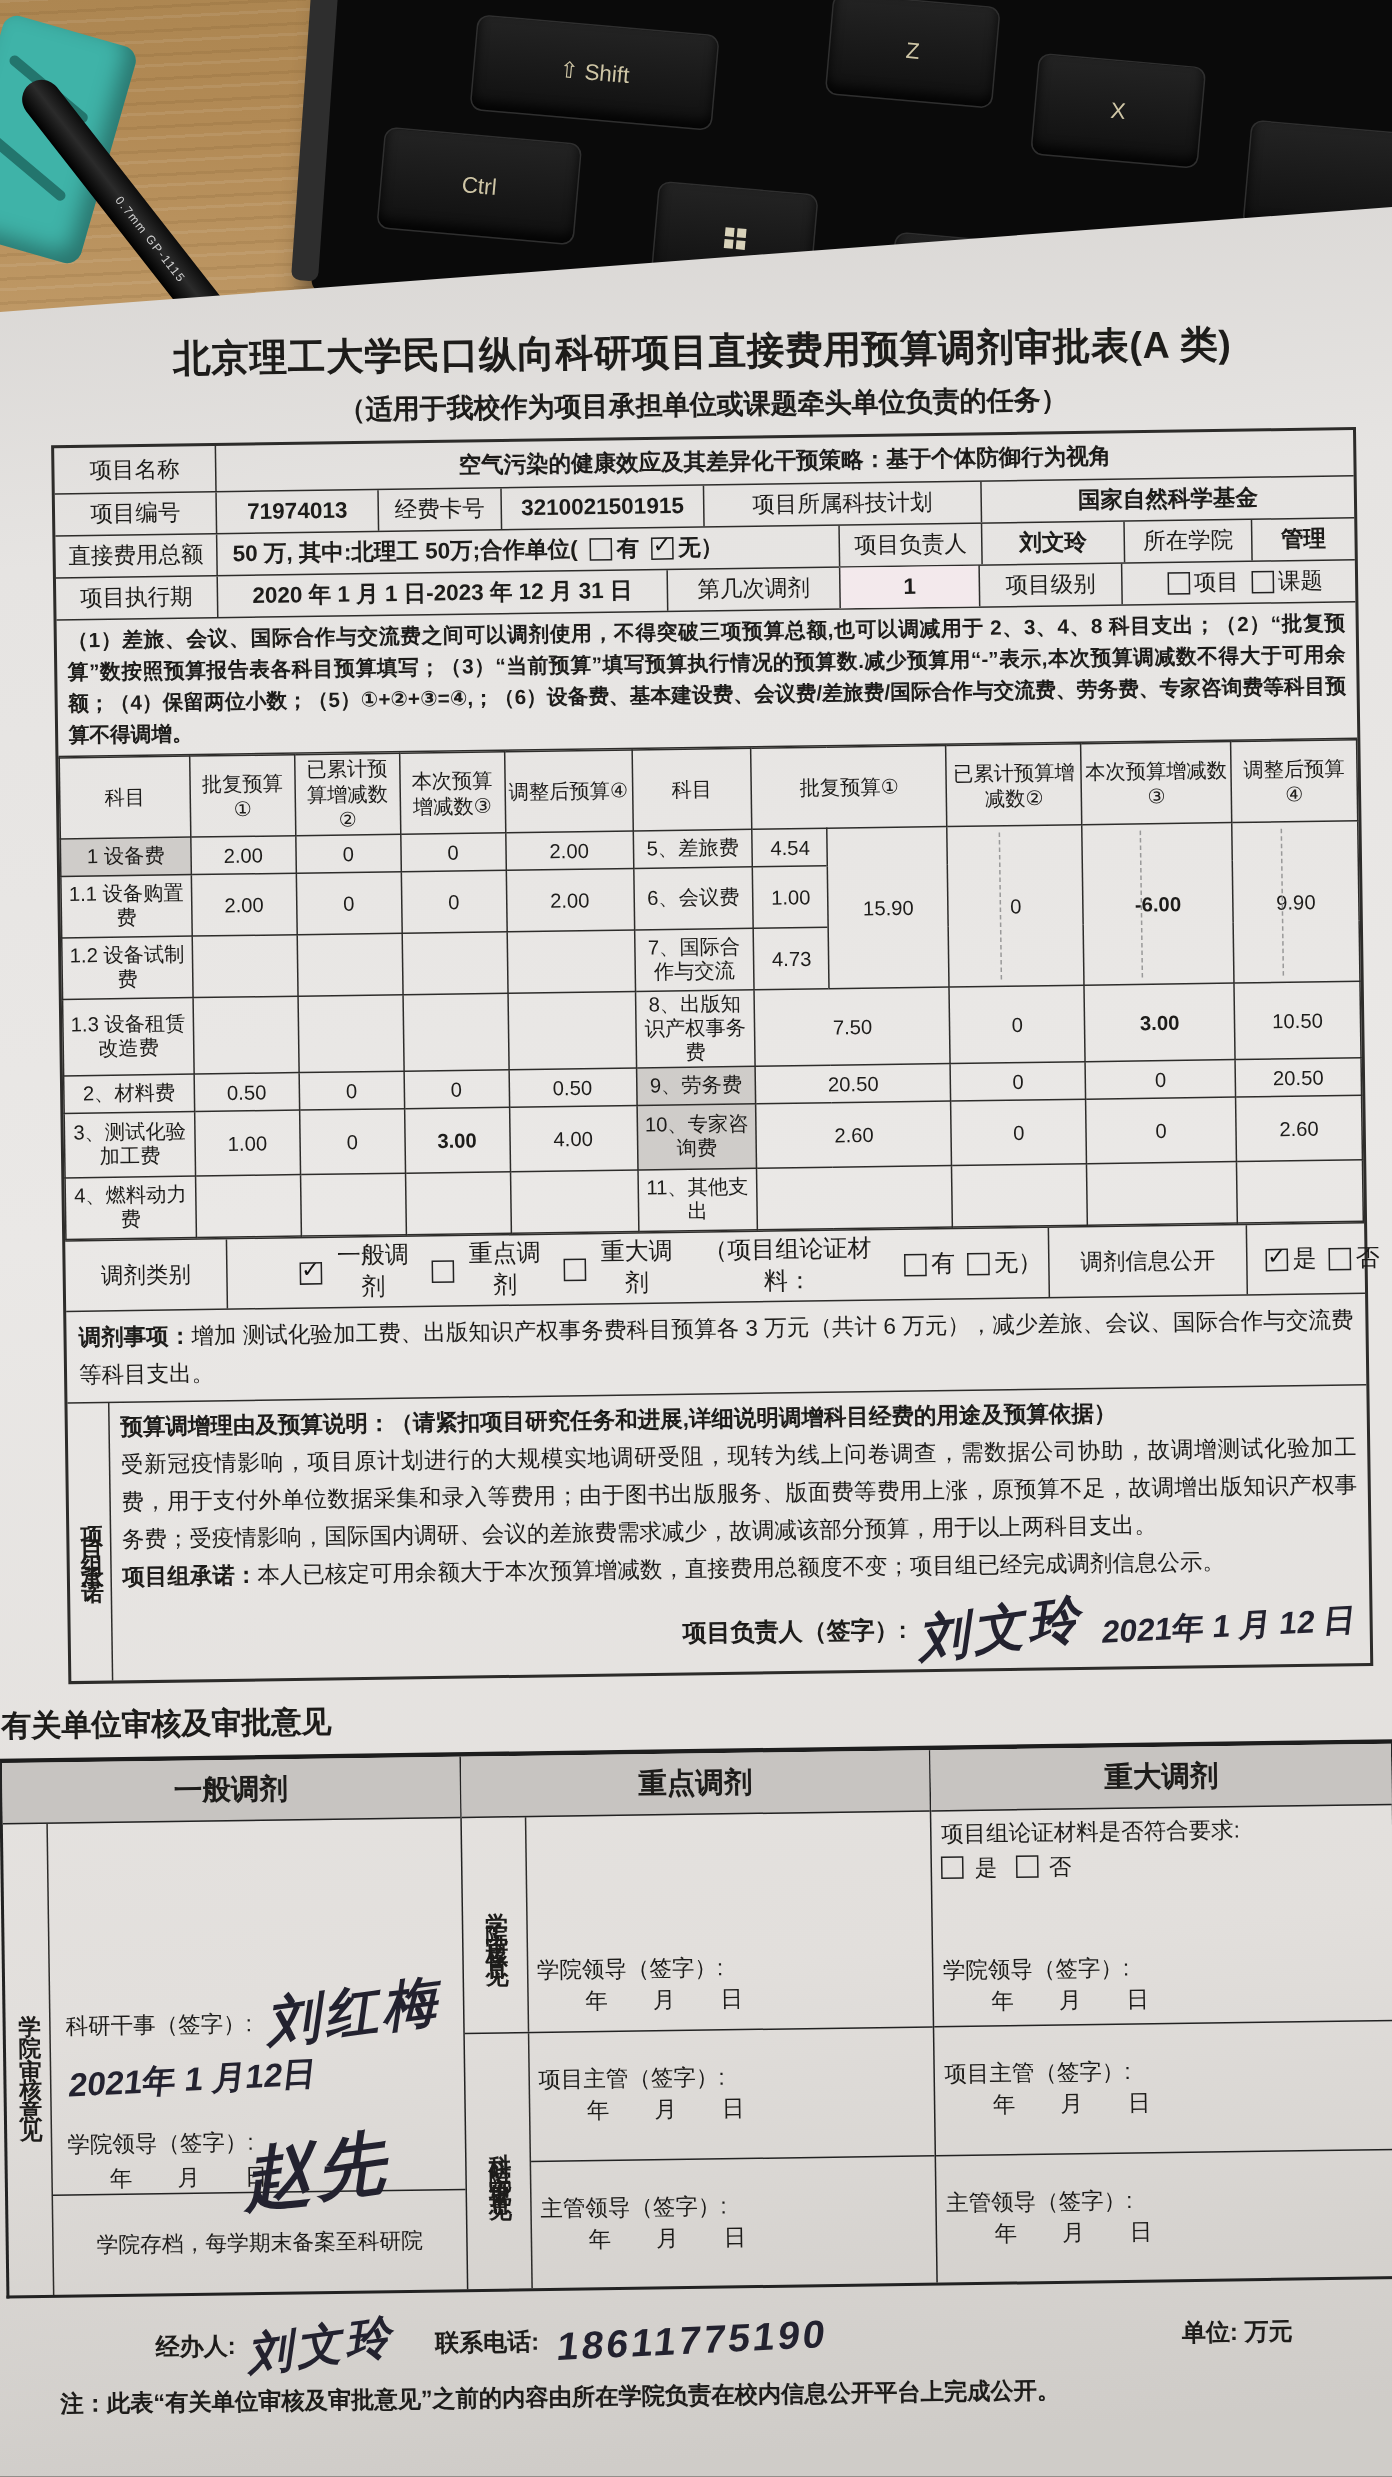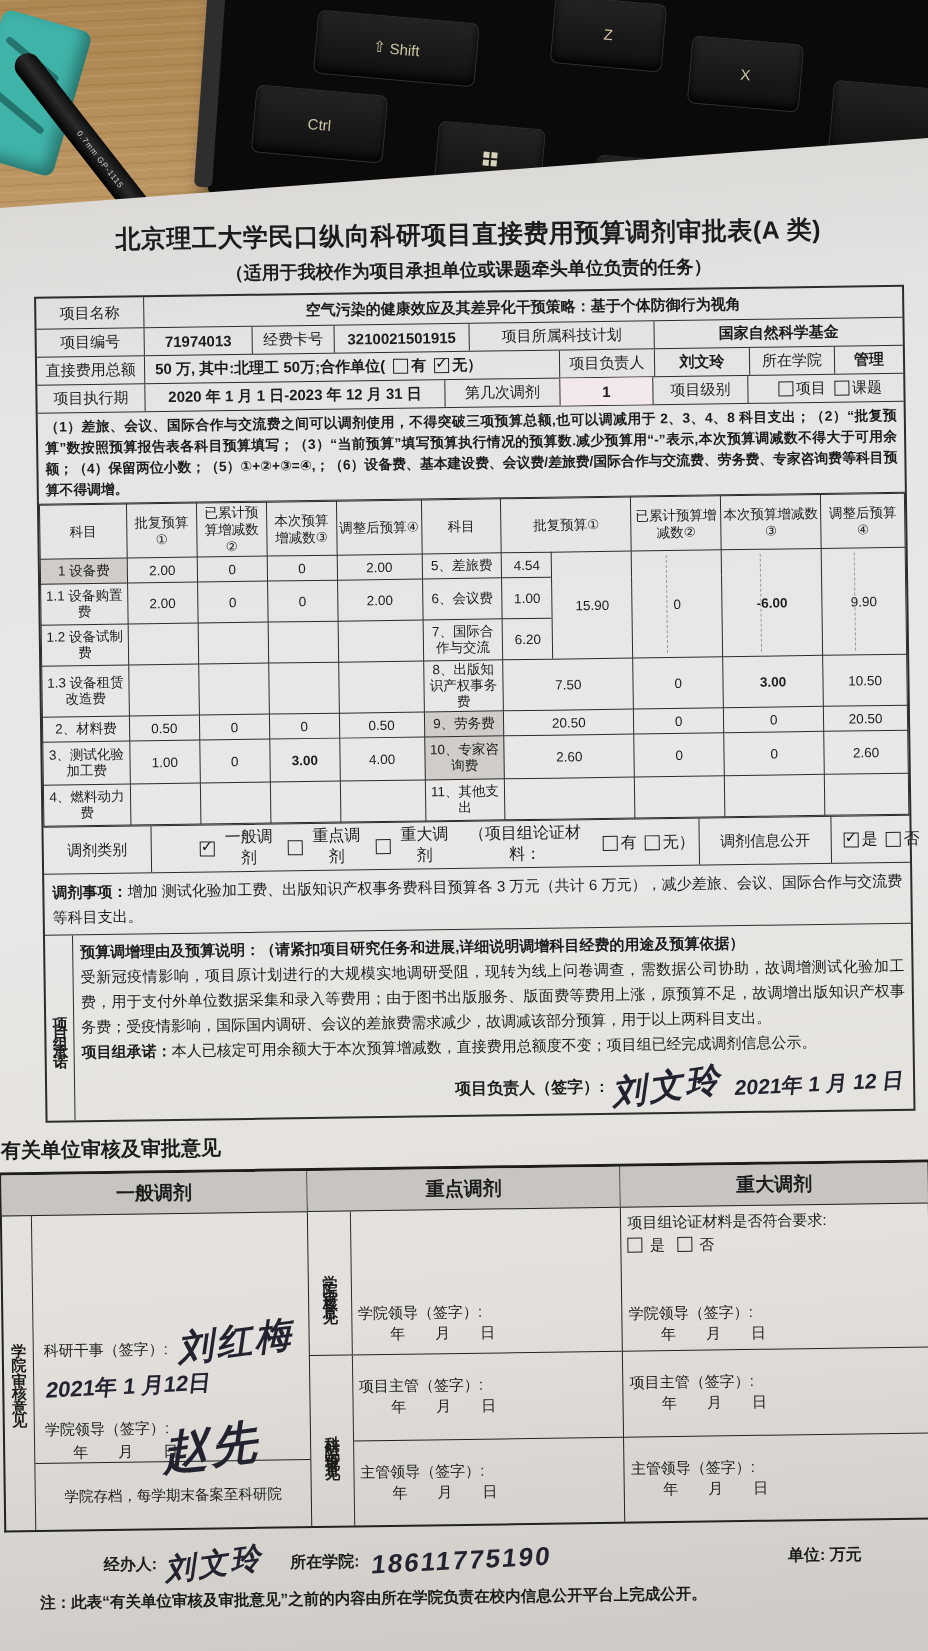--- a/index.html
+++ b/index.html
@@ -240,21 +240,21 @@
         <td class="subj">6、会议费</td>
         <td class="numv dash-b">1.00</td>
       </tr>
       <tr class="h42">
         <td class="subj">1.2 设备试制费</td>
         <td></td>
         <td></td>
         <td></td>
         <td></td>
         <td class="subj">7、国际合作与交流</td>
-        <td class="numv">6.20</td>
+        <td class="numv">4.73</td>
       </tr>
       <tr class="h44">
         <td class="subj">1.3 设备租赁改造费</td>
         <td></td>
         <td></td>
         <td></td>
         <td></td>
         <td class="subj">8、出版知识产权事务费</td>
         <td class="numv" colspan="2">7.50</td>
         <td class="numv">0</td>
@@ -428,20 +428,20 @@
           <div class="slabel">主管领导（签字）:</div>
           <div class="ymd">年　　月　　日</div>
         </div>
       </div>
     </div>
   </div>
 
   <div class="footrow">
     <span style="margin-left:62px;">经办人:</span>
     <span class="sig" style="font-size:30px;margin:0 24px 0 10px;">刘文玲</span>
-    <span>所在学院:</span>
+    <span>联系电话:</span>
     <span class="hw" style="font-size:26px;margin:0 30px 0 12px;letter-spacing:2px;">18611775190</span>
     <span style="margin-left:auto;margin-right:60px;">单位: 万元</span>
   </div>
   <div class="noteline">注：此表“有关单位审核及审批意见”之前的内容由所在学院负责在校内信息公开平台上完成公开。</div>
 
 </div>
 </div>
 
 </body></html>

